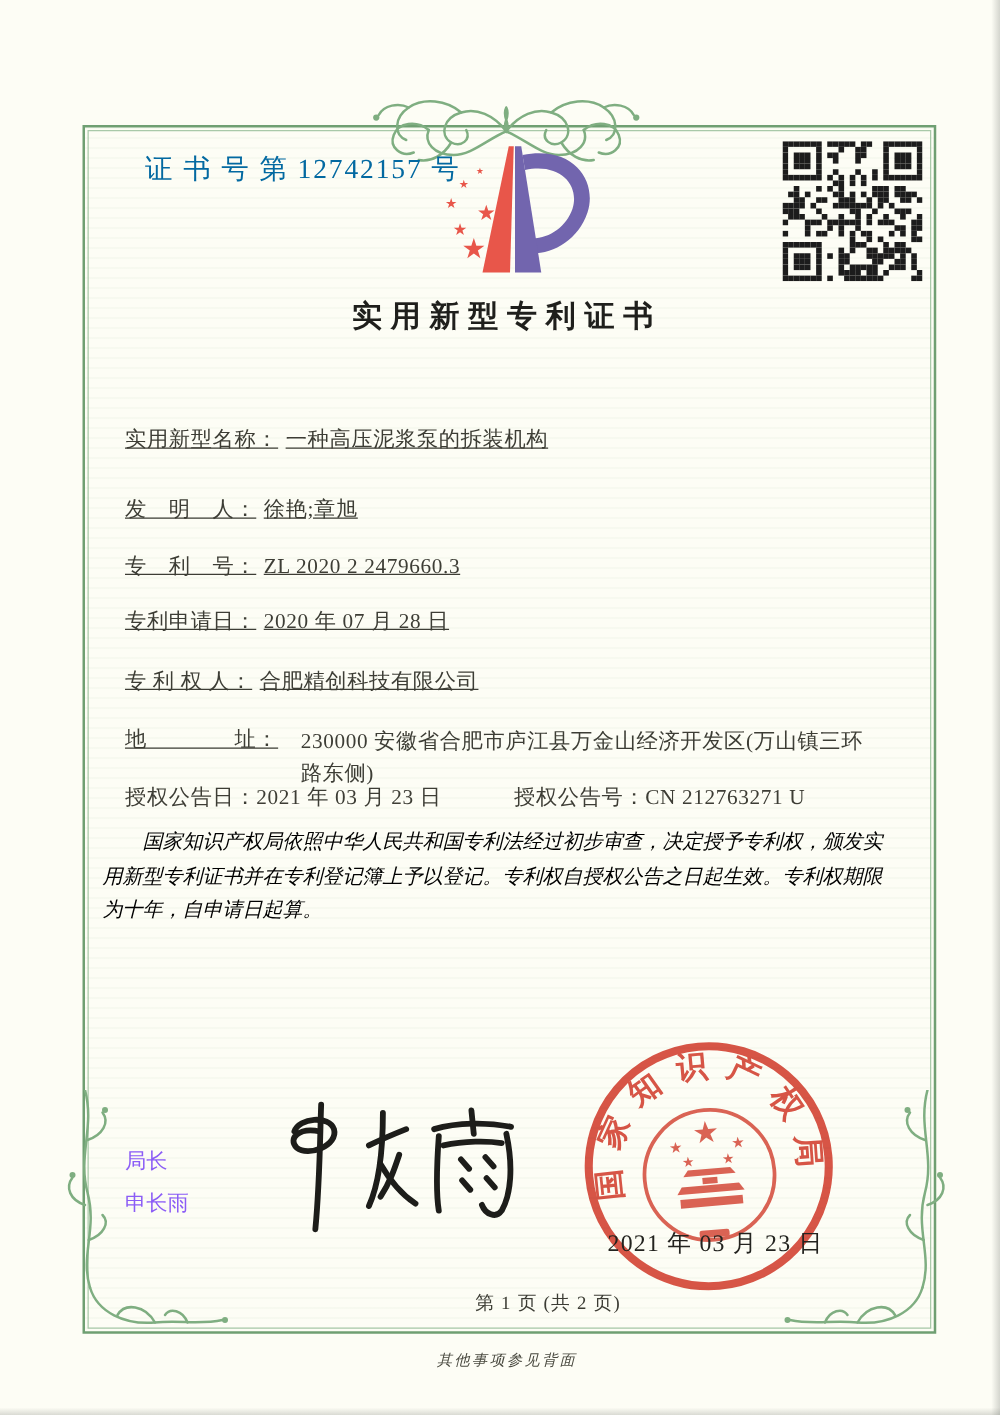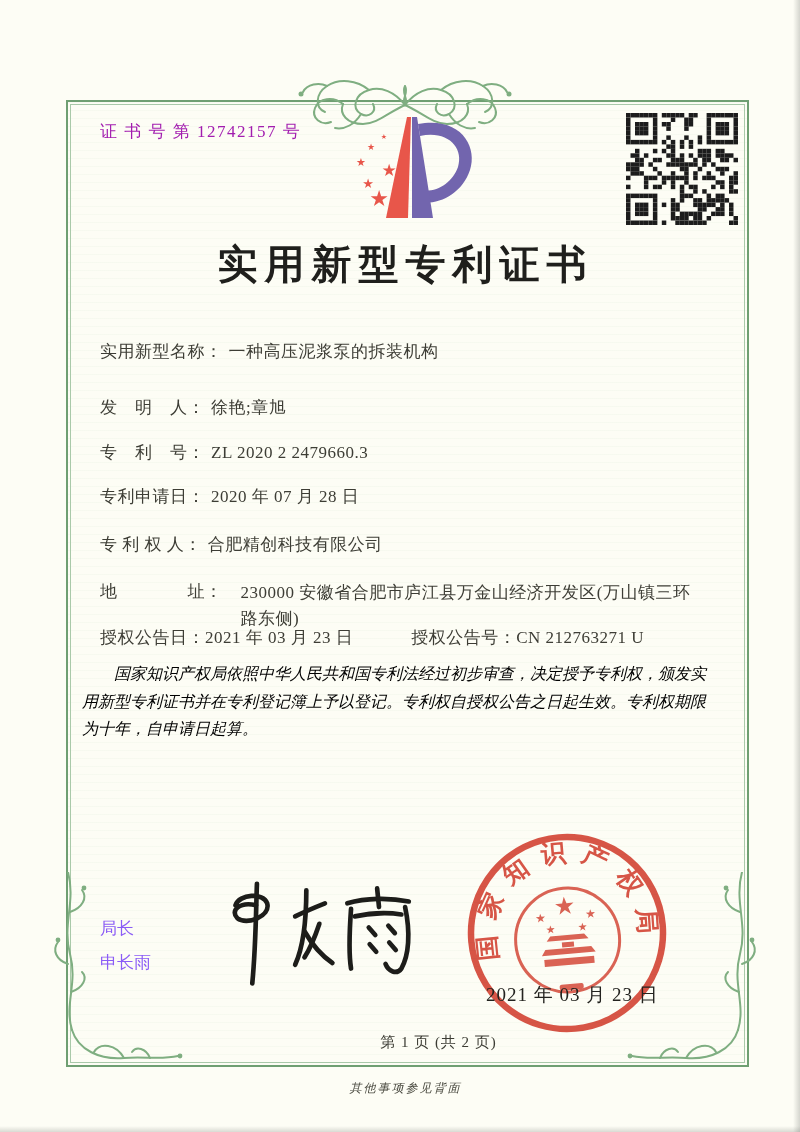--- a/index.html
+++ b/index.html
@@ -13,27 +13,27 @@
     background:linear-gradient(90deg,rgba(0,0,0,0),rgba(90,95,90,.25));}
   .scan-edge-bottom{position:absolute;left:0;bottom:0;width:100%;height:6px;
     background:linear-gradient(180deg,rgba(0,0,0,0),rgba(90,95,90,.22));}
   
   .frame{position:absolute;left:66px;top:100px;width:679px;height:963px;
     border:2px solid #6f9f72;}
   .frame-inner{position:absolute;left:2px;top:2px;right:2px;bottom:2px;
     border:1px solid #a9c9a9;}
   .frame-fill{position:absolute;left:0;top:0;right:0;bottom:0;
     background:repeating-linear-gradient(180deg,rgba(150,190,150,.06) 0 1px,rgba(0,0,0,0) 1px 8px);}
-  .cert-no{position:absolute;left:100px;top:120px;font-size:17px;letter-spacing:1.5px;color:#a21caf;}
+  .cert-no{position:absolute;left:116px;top:120px;font-size:22px;letter-spacing:1.5px;color:#0369a1;}
   .logo{position:absolute;left:332px;top:110px;width:146px;height:122px;}
   .qr{position:absolute;left:626px;top:113px;width:112px;height:112px;}
   .title{position:absolute;left:66px;top:237px;width:679px;text-align:center;
-    font-size:40px;font-weight:bold;letter-spacing:7px;color:#1f1f1c;}
+    font-size:24px;font-weight:bold;letter-spacing:7px;color:#1f1f1c;}
   .rows{position:absolute;left:100px;top:0;width:620px;font-size:17px;letter-spacing:.5px;color:#3d3d35;}
-  .row{position:absolute;left:0;white-space:nowrap;}
+  .row{position:absolute;left:0;white-space:nowrap;text-decoration:underline;}
   .row .lbl{white-space:pre;}
   .row .val{margin-left:6px;}
   .val-addr{display:inline-block;vertical-align:top;white-space:normal;
     width:462px;line-height:26px;margin-left:18px;}
   .r1{top:340px}.r2{top:396px}.r3{top:441px}.r4{top:485px}.r5{top:533px}.r6{top:580px}
   .grant-row{position:absolute;left:0;top:626px;white-space:nowrap;}
   .grant-row .gap{display:inline-block;width:58px;}
   .paras{position:absolute;left:82px;top:660px;width:638px;font-size:16px;
     line-height:1.72;color:#000000;font-style:italic;}
   .paras p{margin:0;text-indent:2em;}

